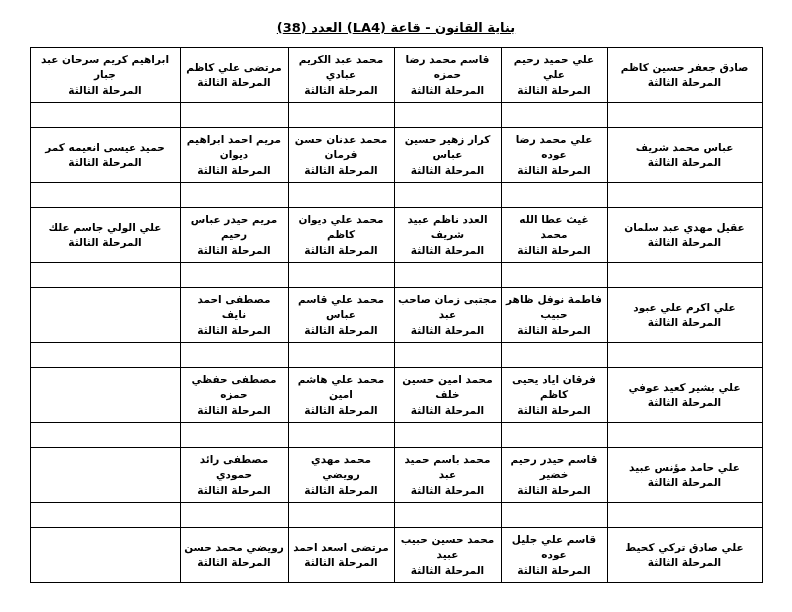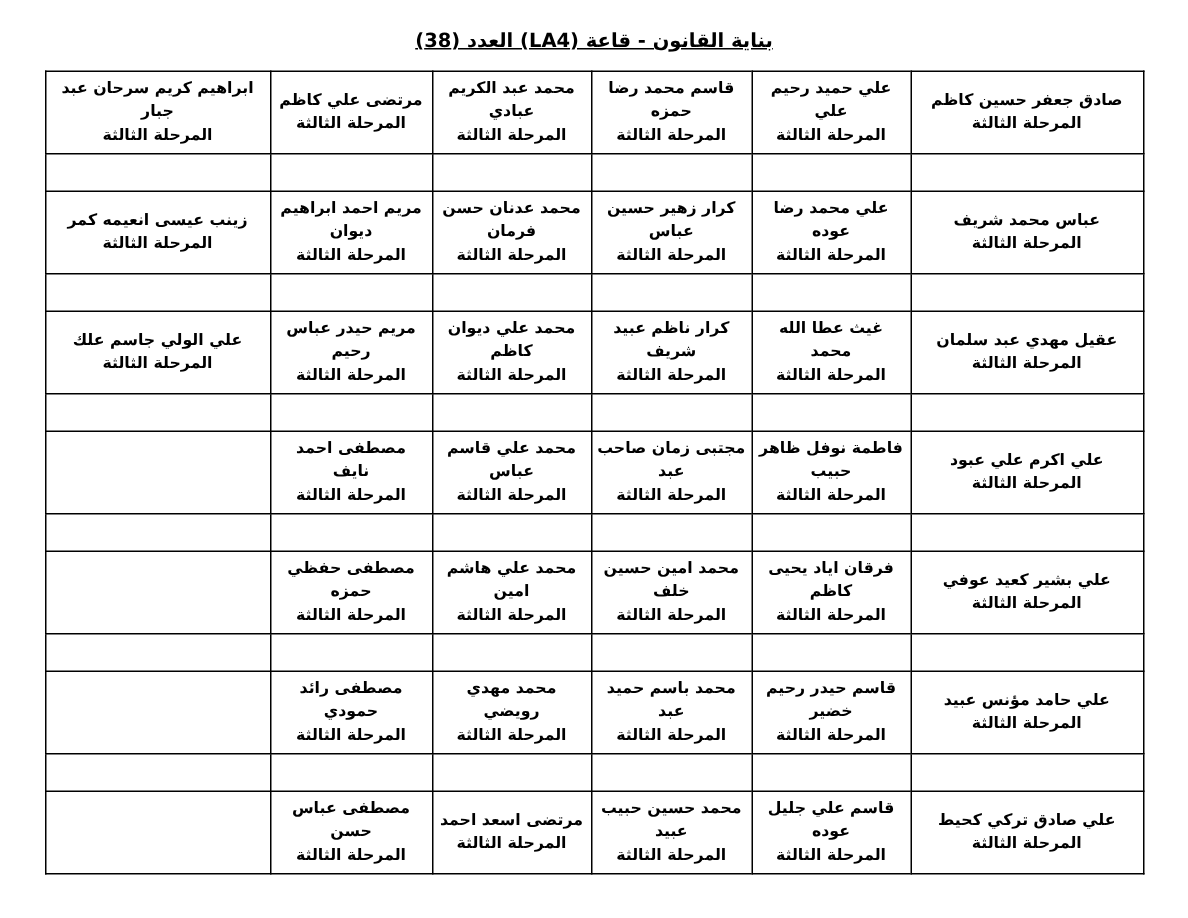--- a/index.html
+++ b/index.html
@@ -119,21 +119,21 @@
           </td>
           <td>
             <div class="student-name">محمد عدنان حسن فرمان</div>
             <div class="stage">المرحلة الثالثة</div>
           </td>
           <td>
             <div class="student-name">مريم احمد ابراهيم ديوان</div>
             <div class="stage">المرحلة الثالثة</div>
           </td>
           <td>
-            <div class="student-name">زينب عيسى انعيمه كمر</div>
+            <div class="student-name">حميد عيسى انعيمه كمر</div>
             <div class="stage">المرحلة الثالثة</div>
           </td>
         </tr>
         <tr class="spacer-row">
           <td></td>
           <td></td>
           <td></td>
           <td></td>
           <td></td>
           <td></td>
@@ -141,21 +141,21 @@
         <tr class="name-row">
           <td>
             <div class="student-name">عقيل مهدي عبد سلمان</div>
             <div class="stage">المرحلة الثالثة</div>
           </td>
           <td>
             <div class="student-name">غيث عطا الله محمد</div>
             <div class="stage">المرحلة الثالثة</div>
           </td>
           <td>
-            <div class="student-name">كرار ناظم عبيد شريف</div>
+            <div class="student-name">العدد ناظم عبيد شريف</div>
             <div class="stage">المرحلة الثالثة</div>
           </td>
           <td>
             <div class="student-name">محمد علي ديوان كاظم</div>
             <div class="stage">المرحلة الثالثة</div>
           </td>
           <td>
             <div class="student-name">مريم حيدر عباس رحيم</div>
             <div class="stage">المرحلة الثالثة</div>
           </td>
@@ -276,20 +276,20 @@
           </td>
           <td>
             <div class="student-name">محمد حسين حبيب عبيد</div>
             <div class="stage">المرحلة الثالثة</div>
           </td>
           <td>
             <div class="student-name">مرتضى اسعد احمد</div>
             <div class="stage">المرحلة الثالثة</div>
           </td>
           <td>
-            <div class="student-name">مصطفى عباس حسن</div>
+            <div class="student-name">رويضي محمد حسن</div>
             <div class="stage">المرحلة الثالثة</div>
           </td>
           <td></td>
         </tr>
       </tbody>
   </table>
 </div>
 
 </body></html>

